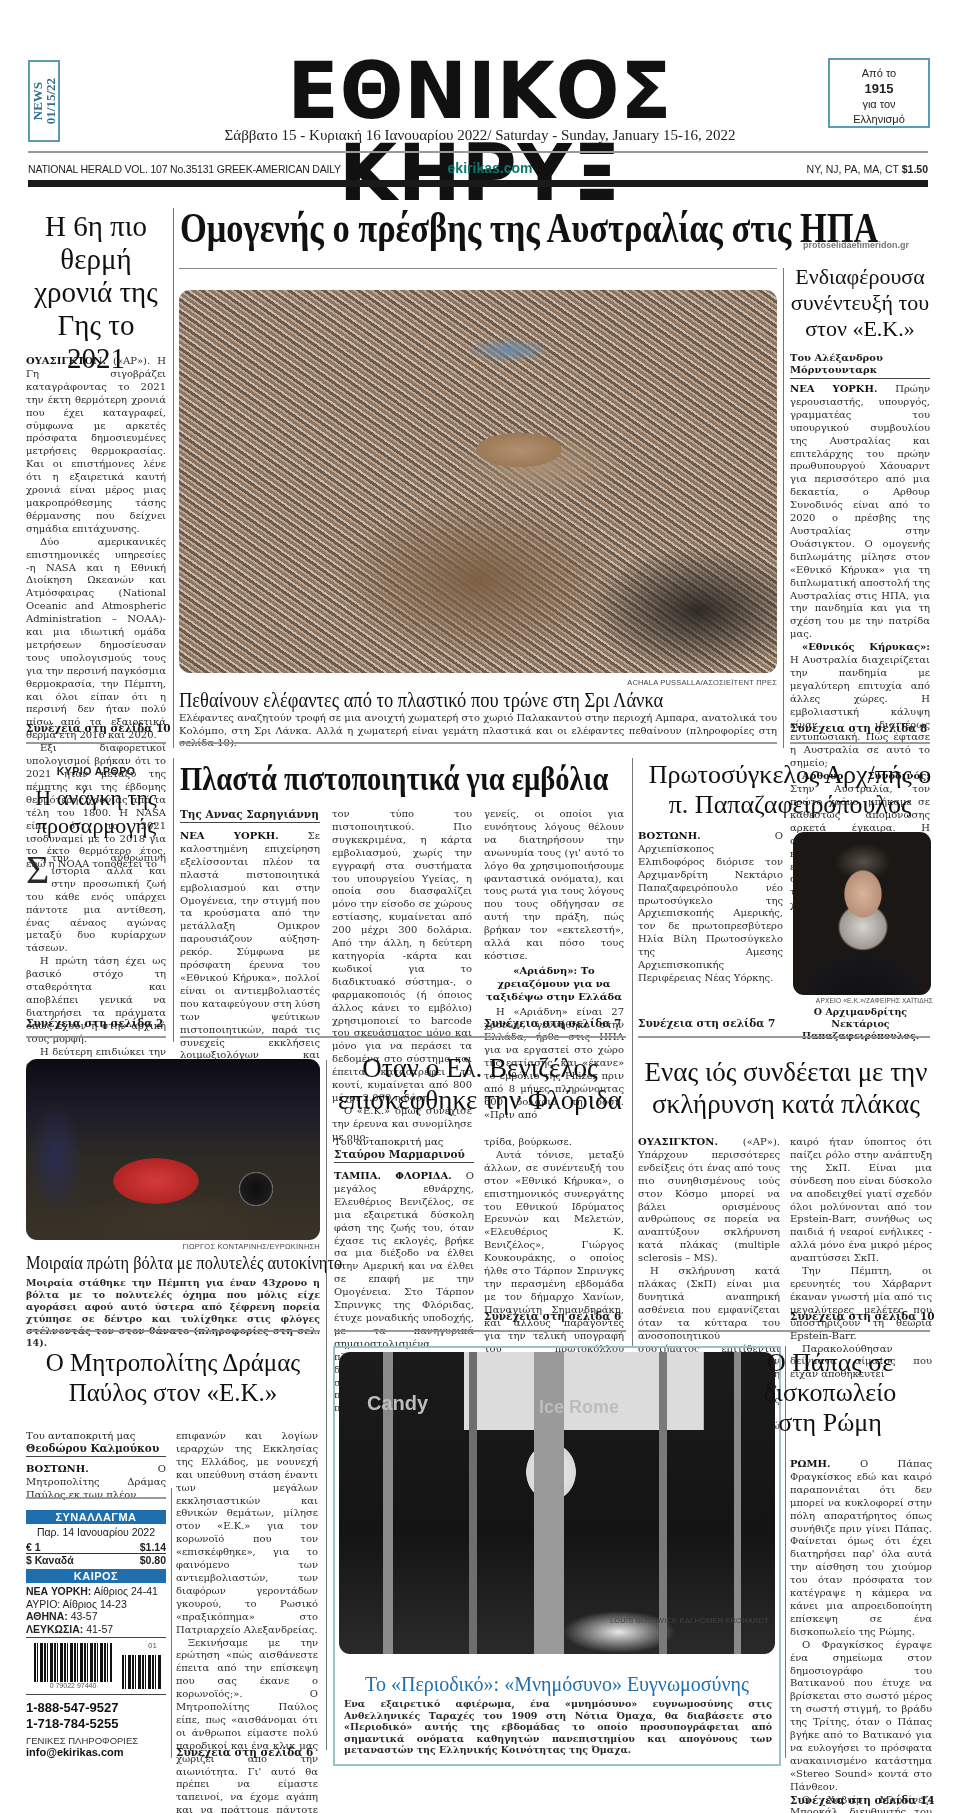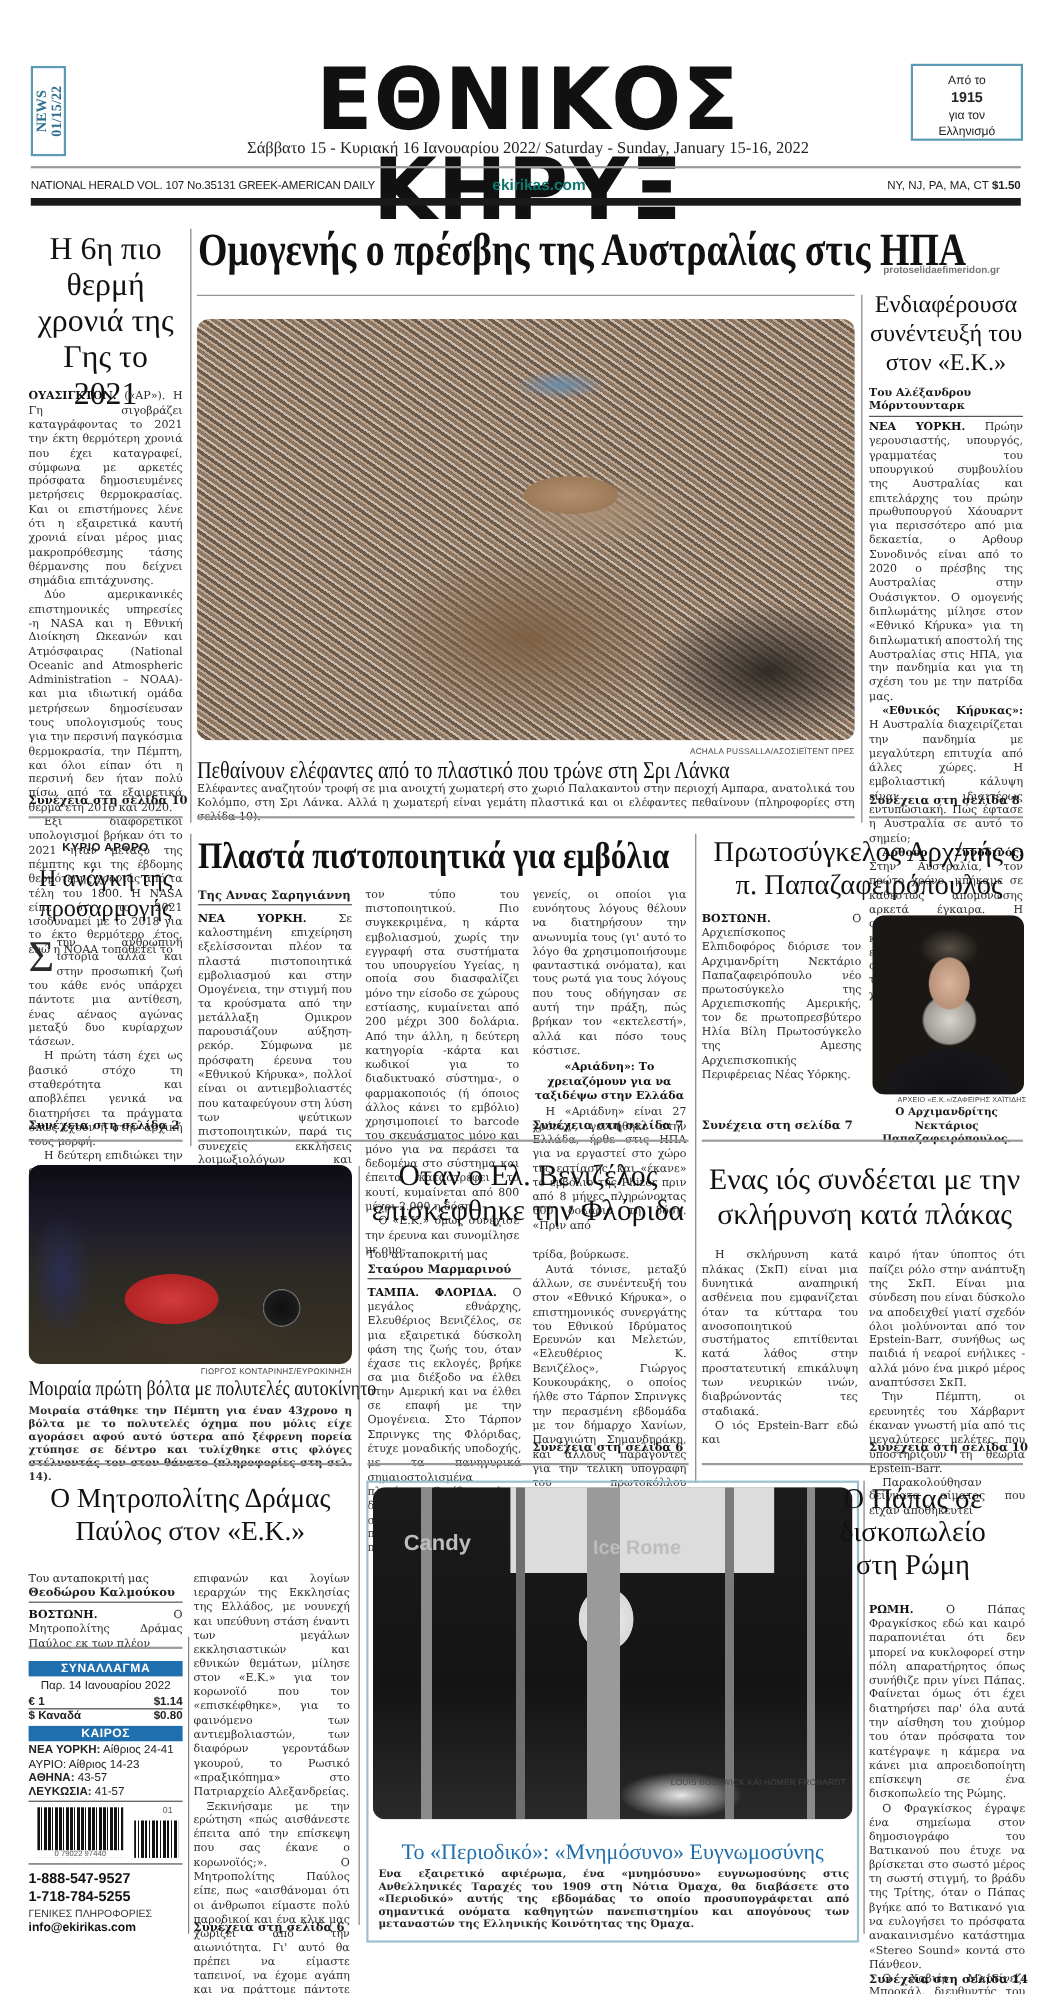--- a/index.html
+++ b/index.html
@@ -199,20 +199,21 @@
 <div class="abs body-text" style="left:484px; top:1136px; width:140px;">
   <p>τρίδα, βούρκωσε.</p>
   <p style="text-indent:12px;">Αυτά τόνισε, μεταξύ άλλων, σε συνέντευξή του στον «Εθνικό Κήρυκα», ο επιστημονικός συνεργάτης του Εθνικού Ιδρύματος Ερευνών και Μελετών, «Ελευθέριος Κ. Βενιζέλος», Γιώργος Κουκουράκης, ο οποίος ήλθε στο Τάρπον Σπρινγκς την περασμένη εβδομάδα με τον δήμαρχο Χανίων, Παναγιώτη Σημανδηράκη, και άλλους παράγοντες για την τελική υπογραφή του πρωτοκόλλου αδελφοποίησης των δύο πόλεων.</p>
 </div>
 <div class="abs cont" style="left:484px; top:1310px;">Συνέχεια στη σελίδα 6</div>
 <div class="abs hsep" style="left:334px; top:1330px; width:292px;"></div>
 <div class="abs hsep" style="left:26px; top:1330px; width:294px;"></div>
 
 <div class="abs hl" style="left:638px; top:1056px; width:296px; font-size:27px; line-height:32px;">Ενας ιός συνδέεται με την σκλήρυνση κατά πλάκας</div>
 <div class="abs body-text" style="left:638px; top:1136px; width:142px;">
+  <p><b>ΟΥΑΣΙΓΚΤΟΝ.</b> <span>(«ΑΡ»). Υπάρχουν περισσότερες ενδείξεις ότι ένας από τους πιο συνηθισμένους ιούς στον Κόσμο μπορεί να βάλει ορισμένους ανθρώπους σε πορεία να αναπτύξουν σκλήρυνση κατά πλάκας (multiple sclerosis – MS).</span></p>
   <p style="text-indent:12px;">Η σκλήρυνση κατά πλάκας (ΣκΠ) είναι μια δυνητικά αναπηρική ασθένεια που εμφανίζεται όταν τα κύτταρα του ανοσοποιητικού συστήματος επιτίθενται κατά λάθος στην προστατευτική επικάλυψη των νευρικών ινών, διαβρώνοντάς τες σταδιακά.</p>
   <p style="text-indent:12px;">Ο ιός Epstein-Barr εδώ και</p>
 </div>
 <div class="abs body-text" style="left:790px; top:1136px; width:142px;">
   <p>καιρό ήταν ύποπτος ότι παίζει ρόλο στην ανάπτυξη της ΣκΠ. Είναι μια σύνδεση που είναι δύσκολο να αποδειχθεί γιατί σχεδόν όλοι μολύνονται από τον Epstein-Barr, συνήθως ως παιδιά ή νεαροί ενήλικες - αλλά μόνο ένα μικρό μέρος αναπτύσσει ΣκΠ.</p>
   <p style="text-indent:12px;">Την Πέμπτη, οι ερευνητές του Χάρβαρντ έκαναν γνωστή μία από τις μεγαλύτερες μελέτες που υποστηρίζουν τη θεωρία Epstein-Barr.</p>
   <p style="text-indent:12px;">Παρακολούθησαν δείγματα αίματος που είχαν αποθηκευτεί</p>
 </div>
 <div class="abs cont" style="left:790px; top:1310px;">Συνέχεια στη σελίδα 10</div>
 <div class="abs hsep" style="left:638px; top:1330px; width:292px;"></div>

